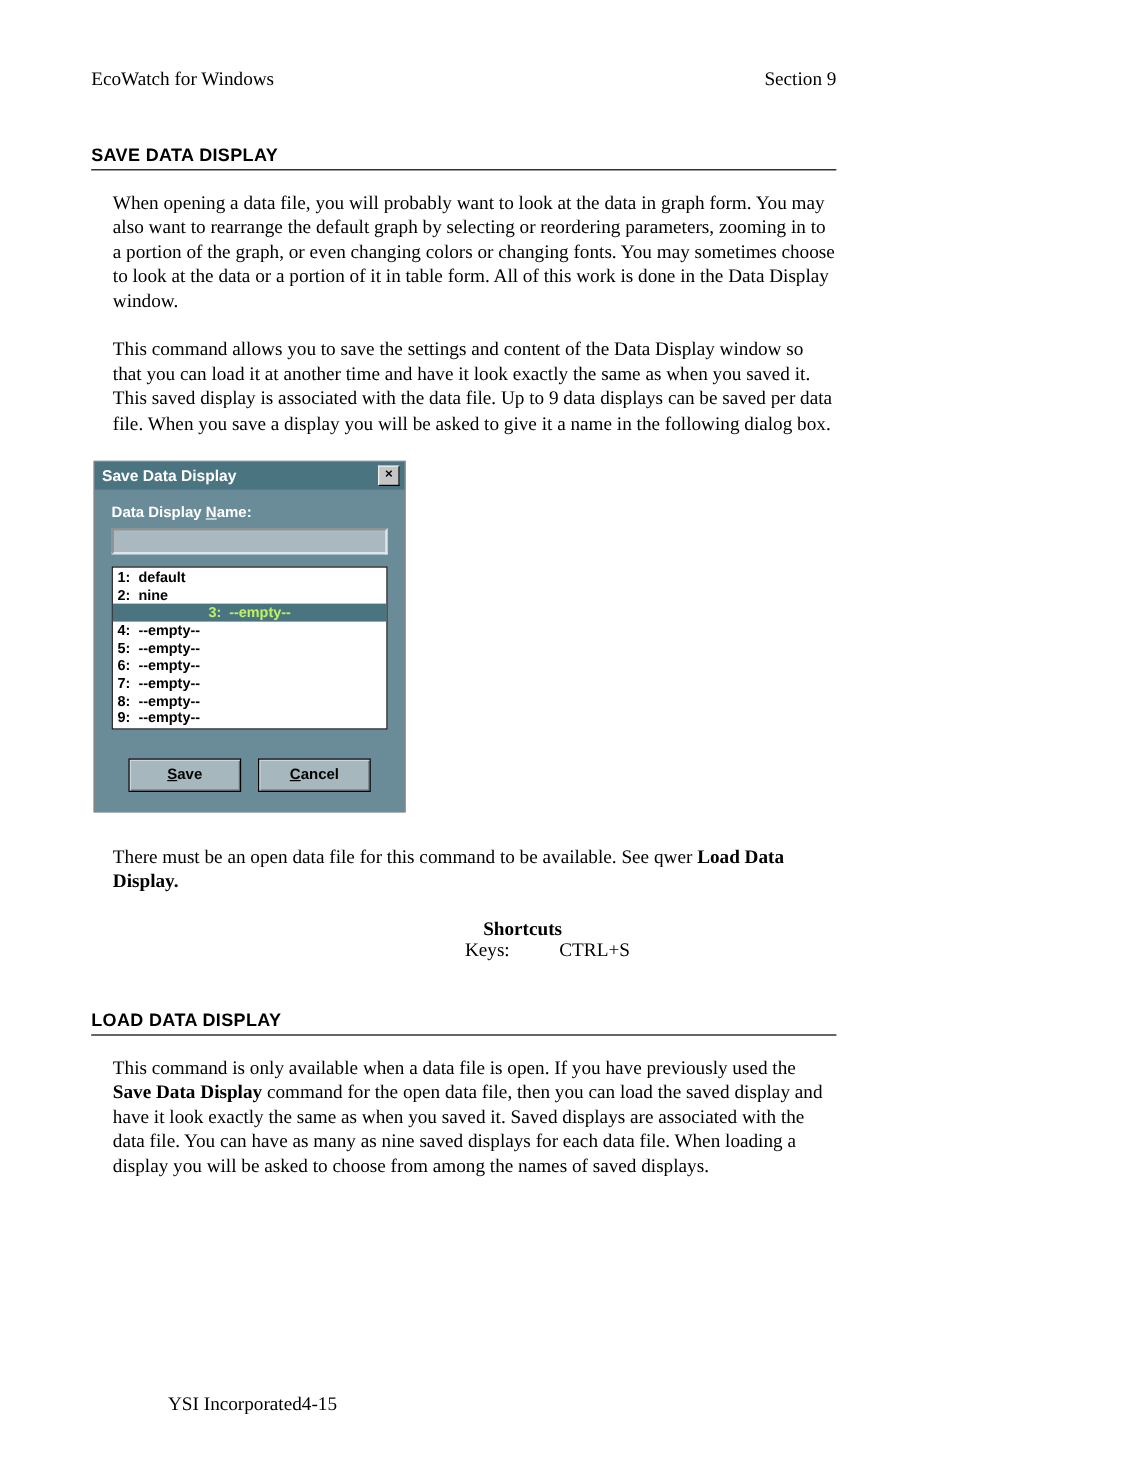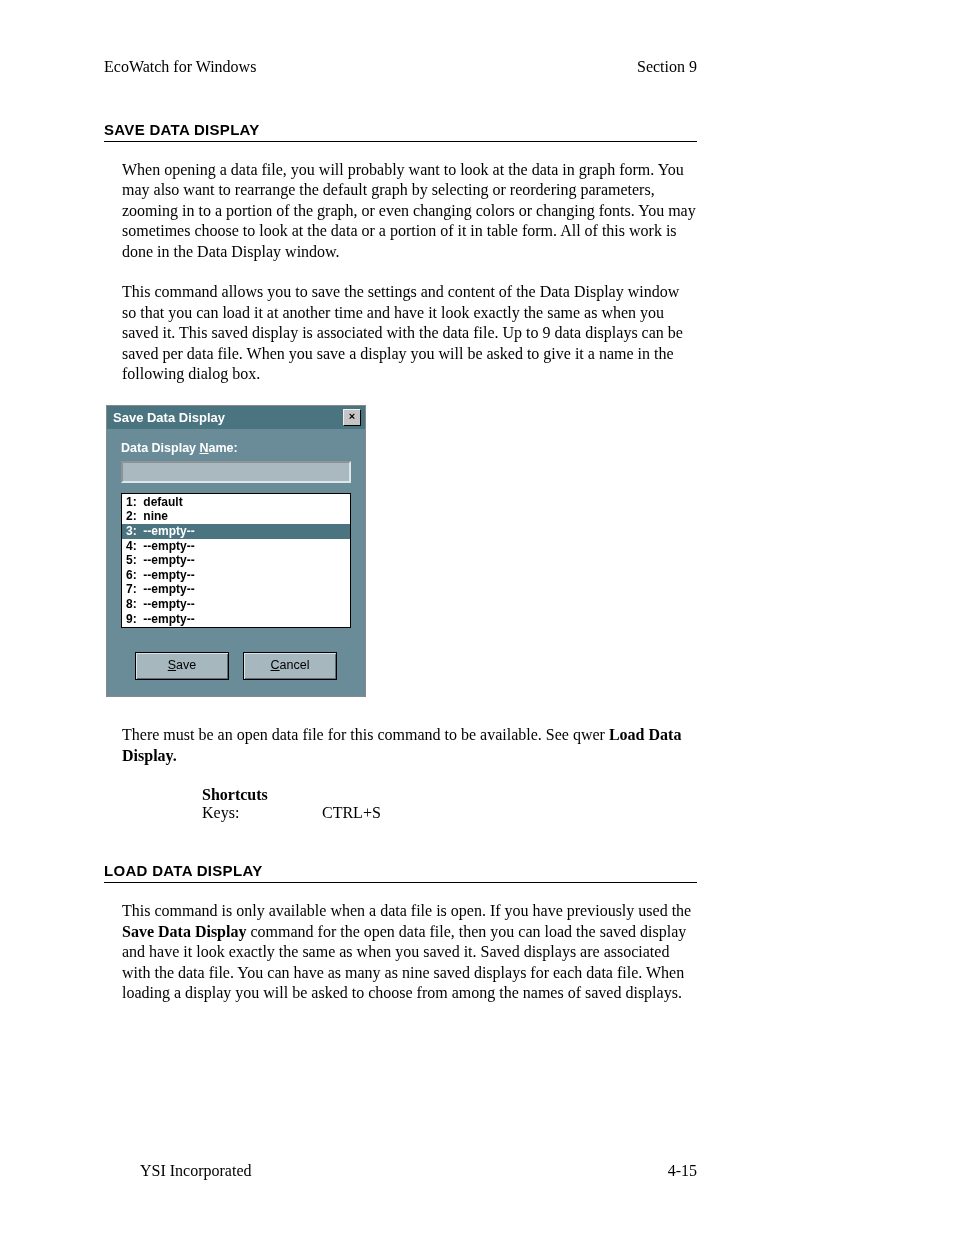--- a/index.html
+++ b/index.html
@@ -8,21 +8,21 @@
     background: #fff;
     font-family: "Times New Roman", Times, serif;
     font-size: 16px;
     color: #000;
   }
   .page {
     width: 812px;
     height: 1235px;
     position: relative;
     box-sizing: border-box;
-    padding: 58px 115px 0 104px;
+    padding: 58px 115px 0 76px;
   }
   .header {
     display: flex;
     justify-content: space-between;
     font-size: 16px;
     margin-bottom: 45px;
   }
   .section-title {
     font-family: Verdana, Arial, sans-serif;
     font-weight: bold;
@@ -100,55 +100,57 @@
     font-weight: bold;
     line-height: 1.22;
     padding: 1px 0;
   }
   .listbox .row {
     padding: 0 4px;
     white-space: pre;
   }
   .listbox .row.sel {
     background: #4b7481;
-    color: #ffffff;
+    color: #bef264;
+    text-align: center;
   }
   .button-row {
     display: flex;
     justify-content: center;
     gap: 14px;
     margin-top: 24px;
   }
   .dlg-btn {
     width: 92px;
     height: 26px;
     background: #a6b7be;
     border: 1px solid #000;
     box-shadow: inset 1px 1px 0 #d9e2e6, inset -1px -1px 0 #5d6f76;
     font-family: inherit;
     font-size: 12.5px;
-    font-weight: normal;
+    font-weight: bold;
     color: #000;
     text-align: center;
     line-height: 24px;
   }
   .dlg-btn .ul { text-decoration: underline; }
   .shortcut-block {
     margin: 14px 0 40px 98px;
     font-size: 16px;
+    text-align: center;
   }
   .shortcut-block .sh-title { font-weight: bold; }
   .shortcut-block .sh-row .k1 { display:inline-block; width:120px; }
   .footer {
     position: absolute;
     bottom: 55px;
     left: 140px;
     right: 115px;
     display: flex;
-    justify-content: space-between;
+    justify-content: flex-start;
     font-size: 16px;
   }
   .bold { font-weight: bold; text-align: center; }
 </style>
 </head>
 <body>
 
 <div class="page">
 
   <div class="header">

